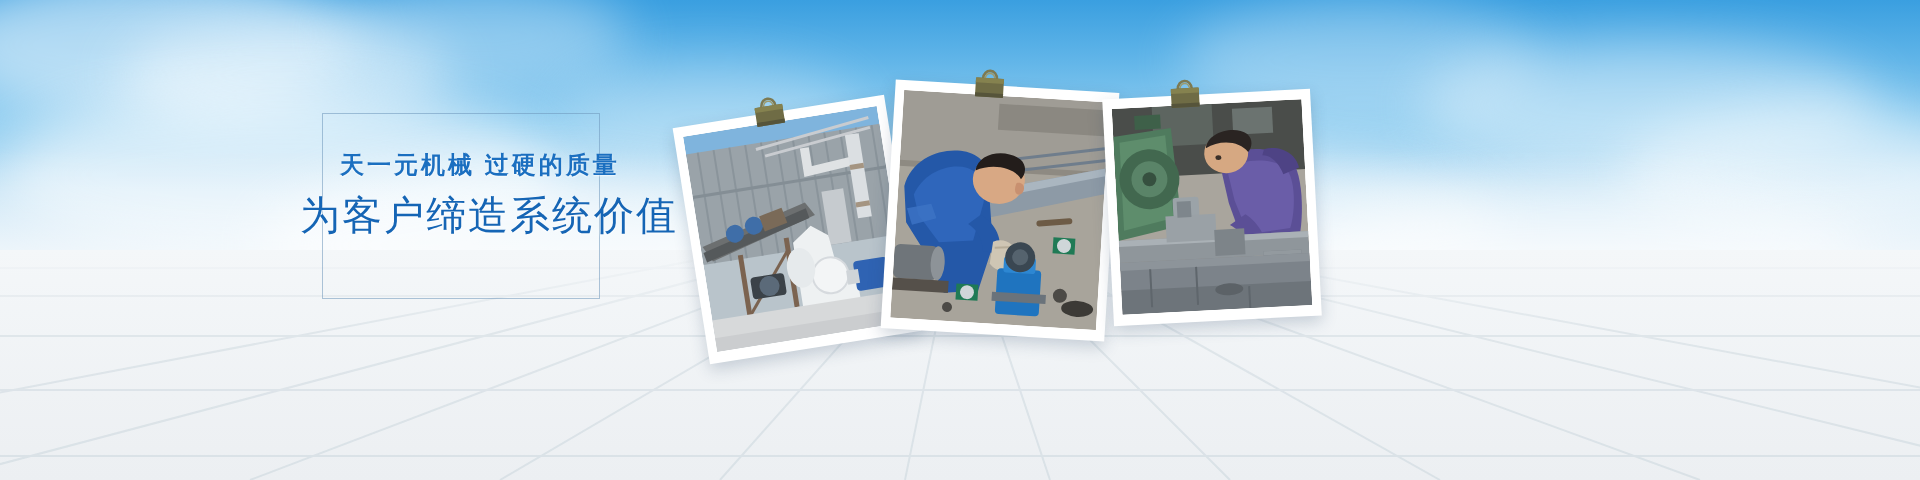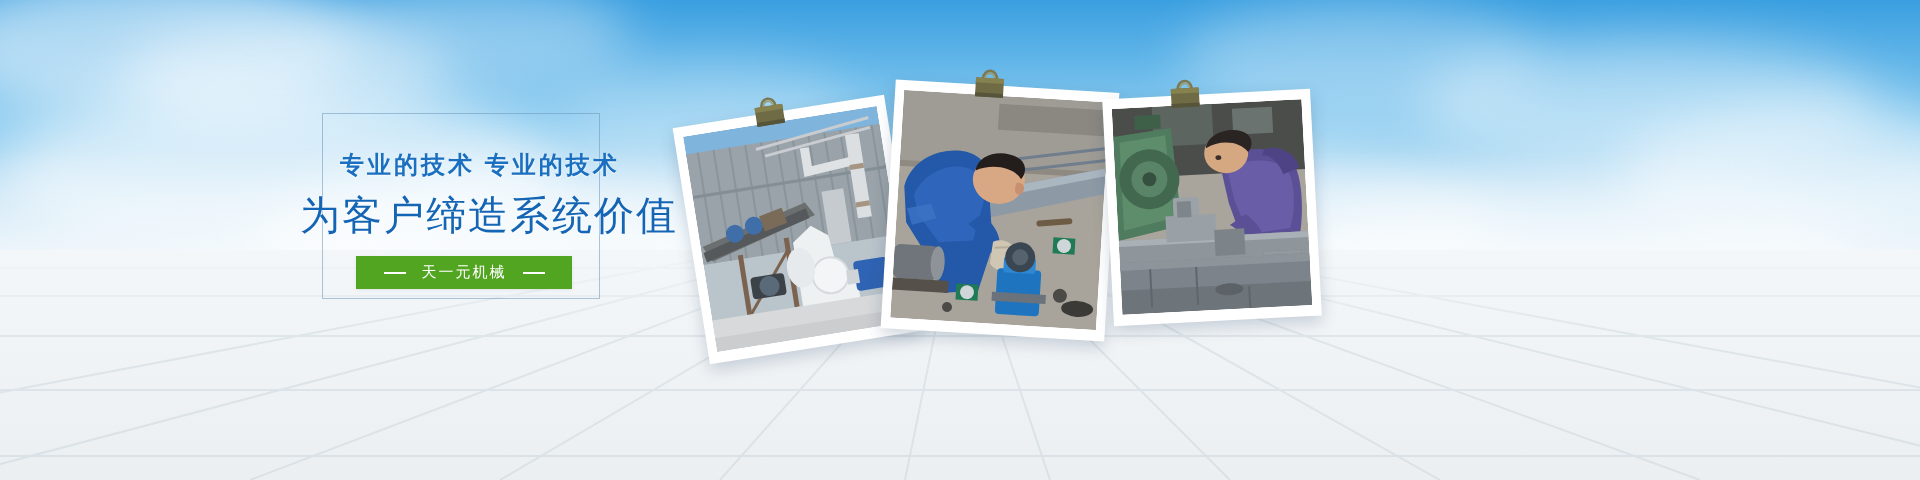--- a/index.html
+++ b/index.html
@@ -121,29 +121,24 @@
         <line x1="0" y1="86" x2="1920" y2="86"></line>
         <line x1="0" y1="140" x2="1920" y2="140"></line>
         <line x1="0" y1="206" x2="1920" y2="206"></line>
       </g>
     </svg>
   </div>
 
   <div class="textblock">
     <div class="frame"></div>
 
-    <div class="tagline">专业的技术  专业的技术</div>
+    <div class="tagline">天一元机械  过硬的质量</div>
 
     <div class="headline">为客户缔造系统价值</div>
 
-    <div class="cta">
-      <span class="dash"></span>
-      <span class="cta-text">天一元机械</span>
-      <span class="dash"></span>
-    </div>
   </div>
 
   <div class="photos">
 
     <div class="card card1">
       <span class="clip">
         <svg width="34" height="40" viewBox="0 0 34 40">
           <path d="M10 16 C10 5, 24 5, 24 16" stroke="#7d7a52" stroke-width="2.6" fill="none" stroke-linecap="round"></path>
           <path d="M12 17 C12 8, 22 8, 22 17" stroke="#9d9a6c" stroke-width="1.6" fill="none"></path>
           <rect x="3" y="15" width="28" height="19" rx="1.5" fill="#6f6c45"></rect>

